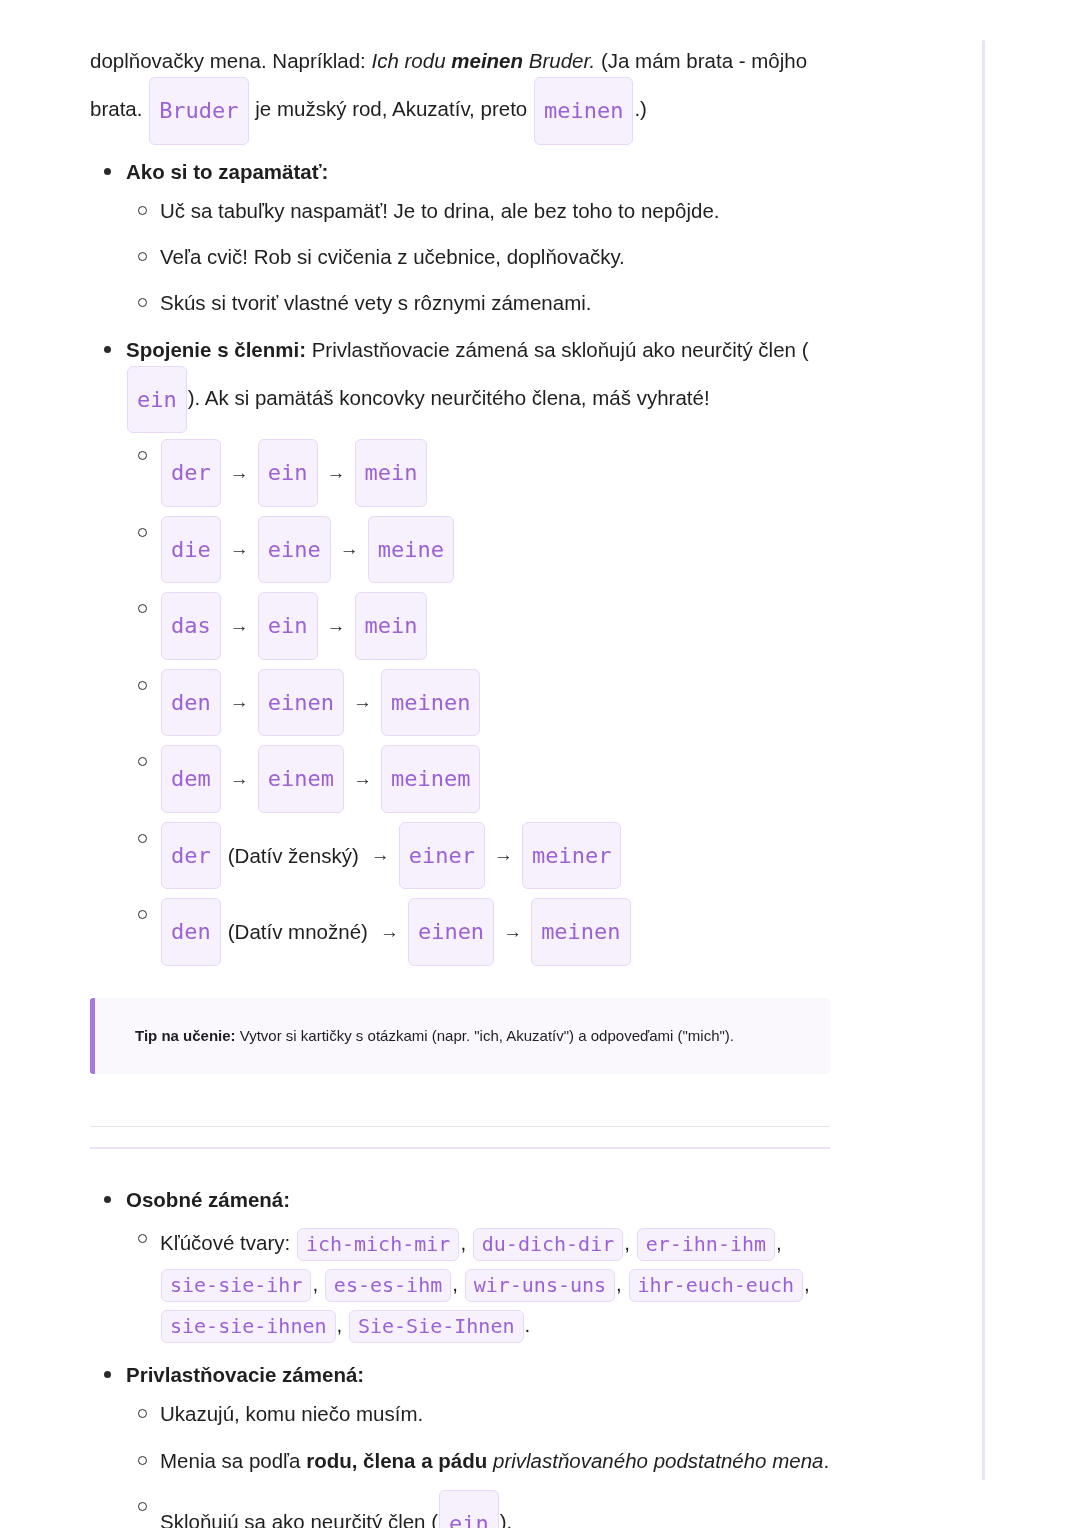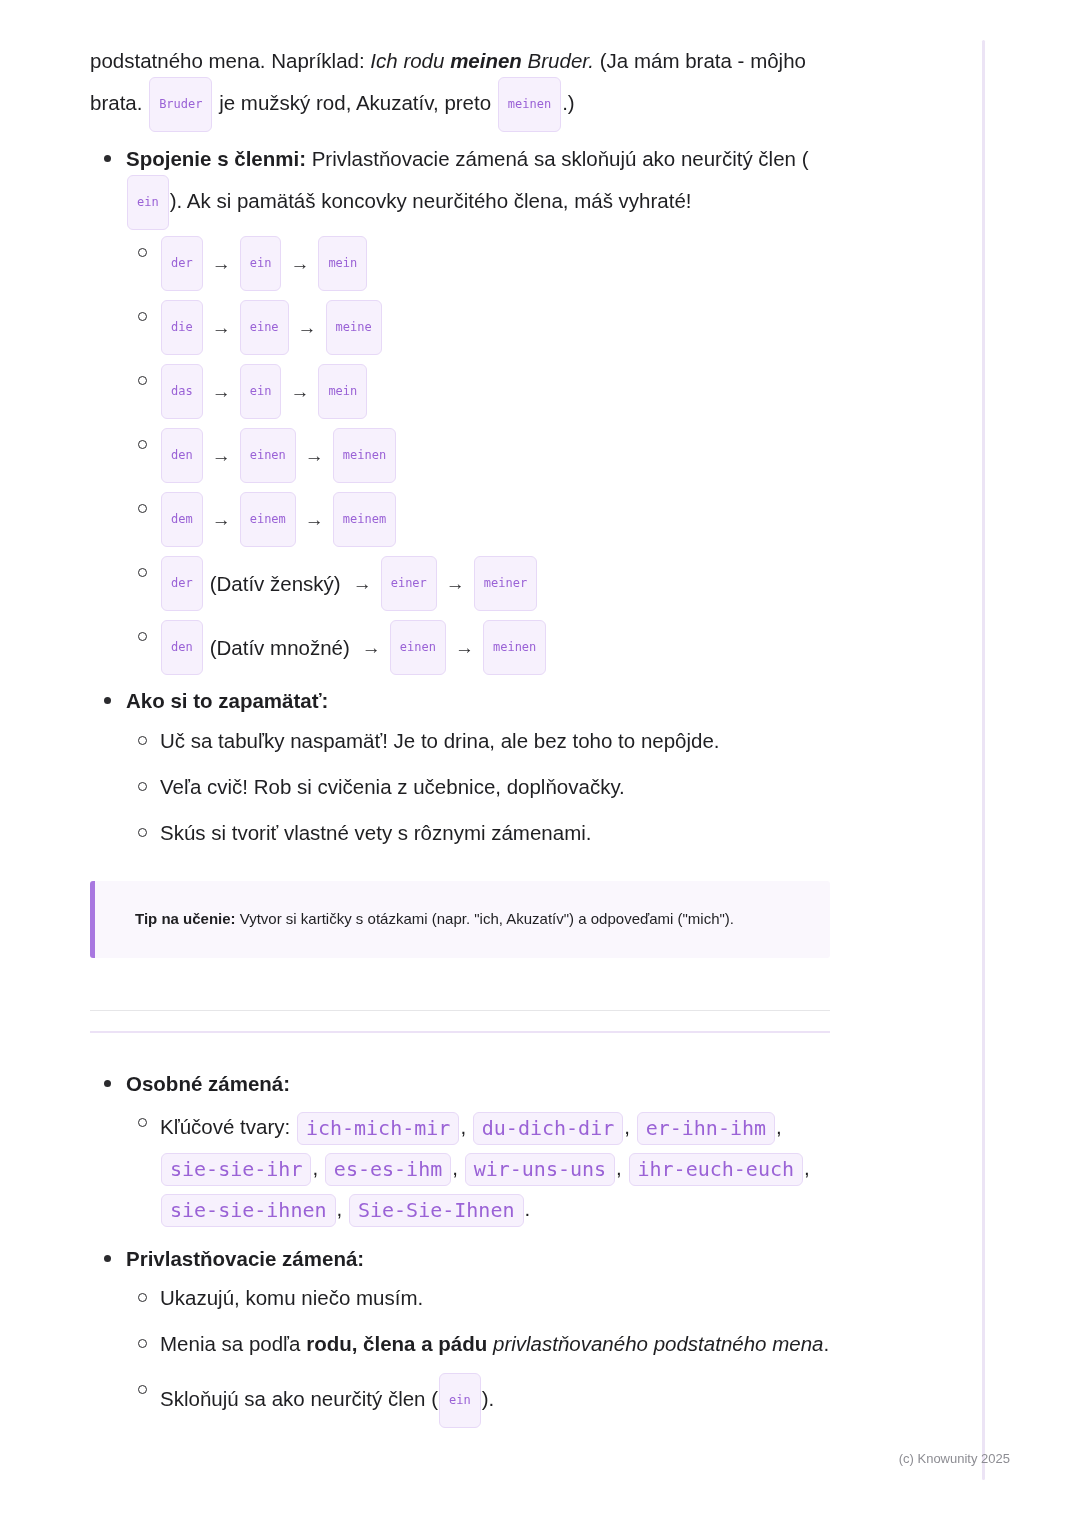--- a/index.html
+++ b/index.html
@@ -36,21 +36,21 @@
     color: #1f1f22;
   }
   .para { margin: 0 0 6px 0; }
   .italic { font-style: italic; }
   b, .bold { font-weight: bold; }
 
   
   .code {
     display: inline-block;
     font-family: "DejaVu Sans Mono", monospace;
-    font-size: 12px;
+    font-size: 22px;
     color: #9a62d6;
     background: #f7f1fd;
     border: 1px solid #e7d9f7;
     border-radius: 6px;
     padding: 19px 9px;
     line-height: 1.25;
     vertical-align: middle;
     margin: 0 1px;
   }
   .code.sm { font-size: 20px; padding: 3px 8px; }
@@ -155,61 +155,61 @@
 </head>
 <body>
 
 <div class="page">
 
   <div class="scroll-track"></div>
 
   <div class="content">
 
     <p class="para">
-      <span>podstatného mena. Napríklad: </span><span class="italic">Ich rodu </span><span class="italic bold">meinen</span><span class="italic"> Bruder.</span><span> (Ja mám brata - môjho brata. </span><span class="code">Bruder</span><span> je mužský rod, Akuzatív, preto </span><span class="code">meinen</span><span>.)</span>
+      <span>doplňovačky mena. Napríklad: </span><span class="italic">Ich rodu </span><span class="italic bold">meinen</span><span class="italic"> Bruder.</span><span> (Ja mám brata - môjho brata. </span><span class="code">Bruder</span><span> je mužský rod, Akuzatív, preto </span><span class="code">meinen</span><span>.)</span>
     </p>
 
     <ul class="lvl1">
-
-      <li>
-        <span class="bold">Spojenie s členmi:</span><span> Privlastňovacie zámená sa skloňujú ako neurčitý člen (</span><span class="code">ein</span><span>). Ak si pamätáš koncovky neurčitého člena, máš vyhraté!</span>
-
-        <ul class="lvl2 tight">
-          <li class="codeline">
-            <span class="code">der</span><span class="arrow">→</span><span class="code">ein</span><span class="arrow">→</span><span class="code">mein</span>
-          </li>
-          <li class="codeline">
-            <span class="code">die</span><span class="arrow">→</span><span class="code">eine</span><span class="arrow">→</span><span class="code">meine</span>
-          </li>
-          <li class="codeline">
-            <span class="code">das</span><span class="arrow">→</span><span class="code">ein</span><span class="arrow">→</span><span class="code">mein</span>
-          </li>
-          <li class="codeline">
-            <span class="code">den</span><span class="arrow">→</span><span class="code">einen</span><span class="arrow">→</span><span class="code">meinen</span>
-          </li>
-          <li class="codeline">
-            <span class="code">dem</span><span class="arrow">→</span><span class="code">einem</span><span class="arrow">→</span><span class="code">meinem</span>
-          </li>
-          <li class="codeline">
-            <span class="code">der</span><span class="chain-label">(Datív ženský)</span><span class="arrow">→</span><span class="code">einer</span><span class="arrow">→</span><span class="code">meiner</span>
-          </li>
-          <li class="codeline">
-            <span class="code">den</span><span class="chain-label">(Datív množné)</span><span class="arrow">→</span><span class="code">einen</span><span class="arrow">→</span><span class="code">meinen</span>
-          </li>
-        </ul>
-      </li>
 
       <li>
         <span class="bold">Ako si to zapamätať:</span>
         <ul class="lvl2">
           <li><span>Uč sa tabuľky naspamäť! Je to drina, ale bez toho to nepôjde.</span></li>
           <li><span>Veľa cvič! Rob si cvičenia z učebnice, doplňovačky.</span></li>
           <li><span>Skús si tvoriť vlastné vety s rôznymi zámenami.</span></li>
         </ul>
       </li>
+
+      <li>
+        <span class="bold">Spojenie s členmi:</span><span> Privlastňovacie zámená sa skloňujú ako neurčitý člen (</span><span class="code">ein</span><span>). Ak si pamätáš koncovky neurčitého člena, máš vyhraté!</span>
+
+        <ul class="lvl2 tight">
+          <li class="codeline">
+            <span class="code">der</span><span class="arrow">→</span><span class="code">ein</span><span class="arrow">→</span><span class="code">mein</span>
+          </li>
+          <li class="codeline">
+            <span class="code">die</span><span class="arrow">→</span><span class="code">eine</span><span class="arrow">→</span><span class="code">meine</span>
+          </li>
+          <li class="codeline">
+            <span class="code">das</span><span class="arrow">→</span><span class="code">ein</span><span class="arrow">→</span><span class="code">mein</span>
+          </li>
+          <li class="codeline">
+            <span class="code">den</span><span class="arrow">→</span><span class="code">einen</span><span class="arrow">→</span><span class="code">meinen</span>
+          </li>
+          <li class="codeline">
+            <span class="code">dem</span><span class="arrow">→</span><span class="code">einem</span><span class="arrow">→</span><span class="code">meinem</span>
+          </li>
+          <li class="codeline">
+            <span class="code">der</span><span class="chain-label">(Datív ženský)</span><span class="arrow">→</span><span class="code">einer</span><span class="arrow">→</span><span class="code">meiner</span>
+          </li>
+          <li class="codeline">
+            <span class="code">den</span><span class="chain-label">(Datív množné)</span><span class="arrow">→</span><span class="code">einen</span><span class="arrow">→</span><span class="code">meinen</span>
+          </li>
+        </ul>
+      </li>
     </ul>
 
     <div class="tip">
       <p>
         <span class="bold">Tip na učenie:</span><span> Vytvor si kartičky s otázkami (napr. "ich, Akuzatív") a odpoveďami ("mich").</span>
       </p>
     </div>
 
     <hr class="rule">
 

